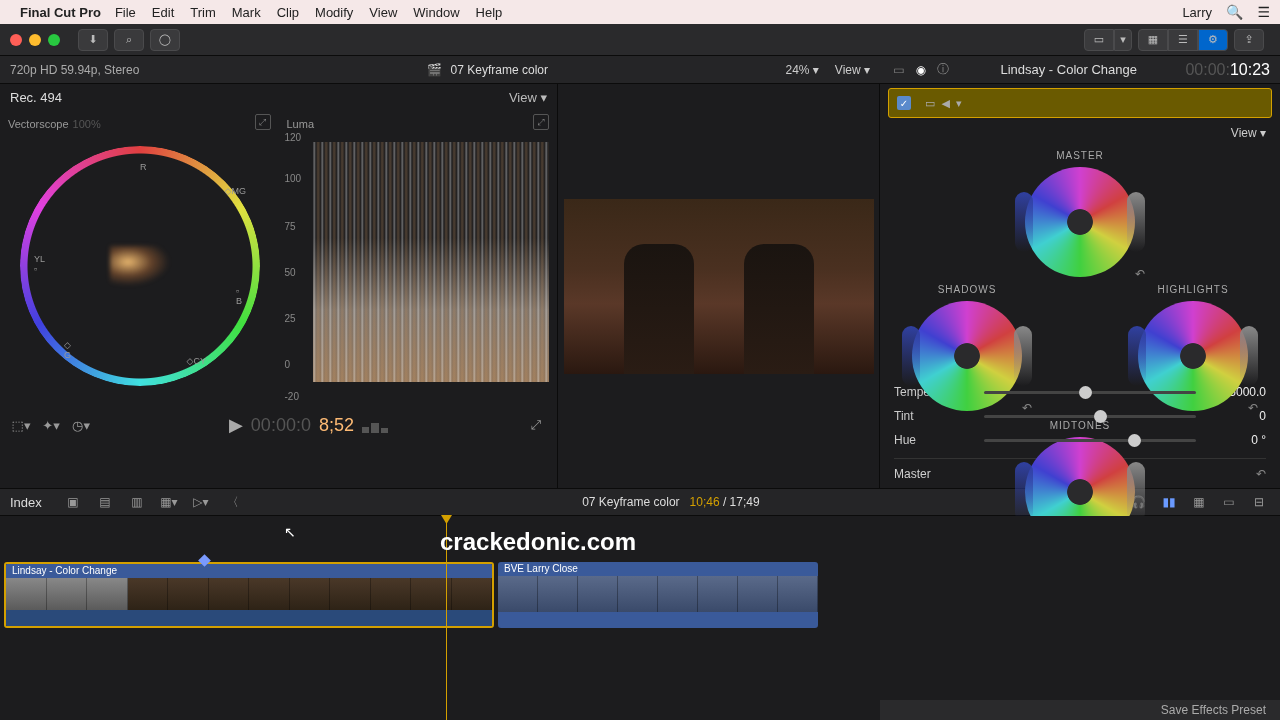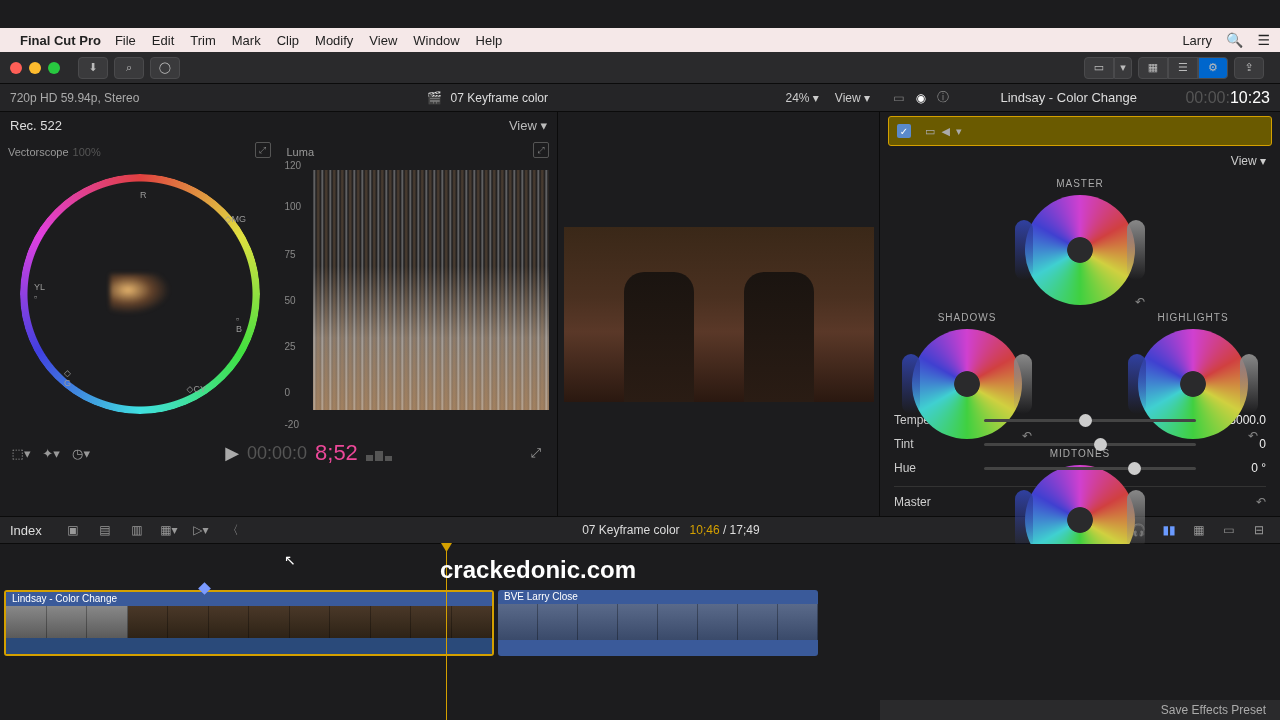--- a/index.html
+++ b/index.html
@@ -1,19 +1,19 @@
 <!DOCTYPE html>
 <html><head>
 <meta charset="utf-8">
 <style>
 * { margin:0; padding:0; box-sizing:border-box; font-family:-apple-system,BlinkMacSystemFont,"Helvetica Neue",sans-serif; }
 body { background:#1c1c1e; color:#d0d0d0; width:1280px; height:720px; overflow:hidden; font-size:12px; }
 
 
-.menubar { background:#f5e8e8; height:24px; display:flex; align-items:center; padding:0 10px; color:#222; font-size:13px;margin-top:28px; }
+.menubar { background:#f5e8e8; height:24px; display:flex; align-items:center; padding:0 10px; color:#222; font-size:13px; }
 .menubar .apple { font-size:14px; margin-right:10px; }
 .menubar .appname { font-weight:600; margin-right:14px; }
 .menubar .menuitem { margin-right:16px; cursor:default; }
 .menubar .right { margin-left:auto; display:flex; align-items:center; gap:14px; }
 .menubar .right .icon { font-size:14px; }
 
 
 .toolbar { background:#2a2a2c; height:32px; display:flex; align-items:center; padding:0 10px; border-bottom:1px solid #0b0b0b; }
 .traffic { display:flex; gap:7px; margin-right:18px; }
 .traffic span { width:12px; height:12px; border-radius:50%; display:inline-block; }
@@ -106,21 +106,21 @@
 .ctrlrow { display:flex; align-items:center; height:24px; }
 .ctrlrow .clabel { width:90px; color:#ccc; font-size:12px; }
 .ctrlrow .slider { flex:1; height:3px; background:#444; position:relative; border-radius:2px; }
 .ctrlrow .slider .thumb { position:absolute; top:-5px; width:13px; height:13px; background:#ccc; border-radius:50%; }
 .ctrlrow .val { width:70px; text-align:right; color:#eee; font-size:12px; }
 .ctrlrow.section { border-top:1px solid #333; margin-top:6px; padding-top:6px; justify-content:space-between; }
 
 
 .transport { height:30px; display:flex; align-items:center; padding:0 10px; color:#999; font-size:13px; }
 .transport .tcdisplay { margin:0 auto; color:#888; font-size:18px; display:flex; align-items:center; gap:8px; }
-.transport .tcdisplay .big { color:#ec4899; font-size:22px; }
+.transport .tcdisplay .big { color:#fdba74; font-size:18px; }
 .transport .tcdisplay .play { color:#aaa; }
 .transport .sm { width:22px; height:22px; display:flex; align-items:center; justify-content:center; color:#999; }
 .transport .left, .transport .right { display:flex; gap:8px; }
 .transport .bars { width:26px; height:16px; display:flex; gap:2px; align-items:flex-end; }
 .transport .bars span { flex:1; background:#555; }
 
 
 .timeline-hdr { height:28px; background:#252527; display:flex; align-items:center; padding:0 10px; gap:10px; border-top:1px solid #0b0b0b; border-bottom:1px solid #0b0b0b; }
 .timeline-hdr .idx { color:#ddd; font-size:13px; margin-right:10px; }
 .timeline-hdr .tb { width:22px; height:20px; display:flex; align-items:center; justify-content:center; color:#999; font-size:12px; }
@@ -220,21 +220,21 @@
       <span>ⓘ</span>
     </div>
     <div class="title">Lindsay - Color Change</div>
     <div class="tc"><span class="gray">00:00:</span><span>10:23</span></div>
   </div>
 </div>
 
 <div class="main">
   <div class="scopes">
     <div class="scopehdr">
-      <span>Rec. 522</span>
+      <span>Rec. 494</span>
       <span class="view"><span>View</span> ▾</span>
     </div>
     <div class="scoperow">
       <div class="scope">
         <div class="label">
           <span>Vectorscope</span>
           <span class="pct">100%</span>
           <span class="popicon">⤢</span>
         </div>
         <div class="vectorcircle"></div>

